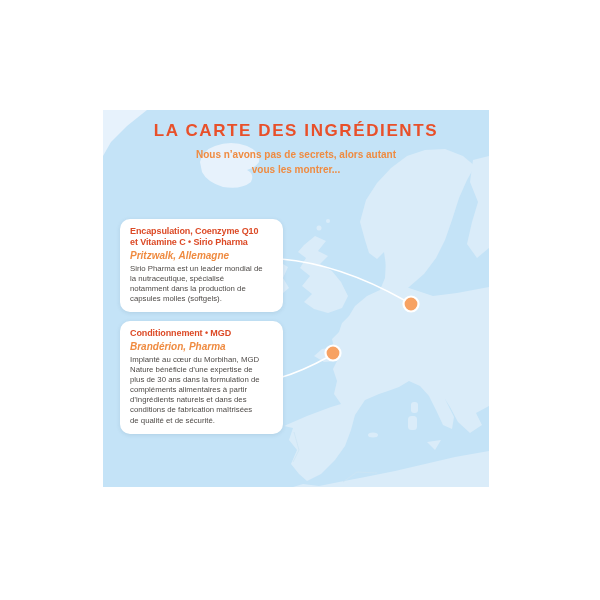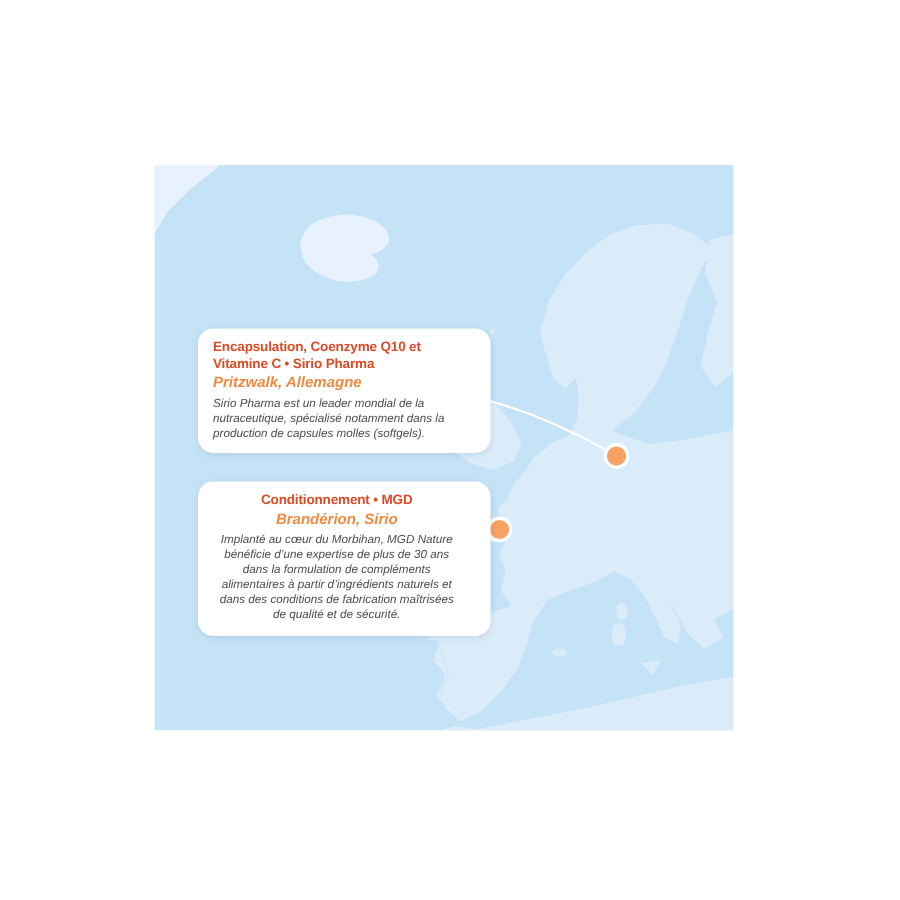--- a/index.html
+++ b/index.html
@@ -21,36 +21,36 @@
     margin:0;font-size:17px;font-weight:bold;letter-spacing:1.6px;
     color:var(--c-accent);line-height:19px;
   }
   .subtitle{
     margin-top:7px;font-size:10px;font-weight:bold;
     color:var(--c-orange);line-height:15px;
   }
   .subtitle span{display:block;}
 
   .card{
-    position:absolute;left:132px;width:195px;background:#ffffff;
+    position:absolute;left:120px;width:163px;background:#ffffff;
     border-radius:10px;padding:7px 20px 8px 10px;box-sizing:border-box;
     box-shadow:0 1px 4px rgba(60,90,120,0.14);
   }
   .card-1{top:219px;}
-  .card-2{top:321px;text-align:center;}
+  .card-2{top:321px;}
   .card-title{
     font-size:9px;font-weight:bold;line-height:1.2;letter-spacing:-0.1px;
     color:var(--c-card_title);
   }
   .card-loc{
     font-size:10px;font-weight:bold;font-style:italic;
     color:var(--c-orange);margin-top:2px;line-height:1.2;
   }
   .card-desc{
-    font-size:7.8px;color:var(--c-body_text);line-height:1.3;margin-top:2px;font-style:italic;
+    font-size:7.8px;color:var(--c-body_text);line-height:1.3;margin-top:2px;
   }
 </style>
 </head>
 <body>
 
 <div class="page">
 
   <div class="map-wrap">
     <svg viewBox="0 0 386 377" xmlns="http://www.w3.org/2000/svg">
       <rect class="sea" x="0" y="0" width="386" height="377"></rect>
@@ -93,26 +93,33 @@
       <path class="border-line" d="M240,372 L254,362 L274,363"></path>
 
       <path class="connector" d="M178,149 Q237,154 301,190"></path>
       <path class="connector" d="M176,268 Q198,262 227,246"></path>
 
       <circle class="marker" cx="308" cy="194" r="7.5"></circle>
       <circle class="marker" cx="230" cy="243" r="7.5"></circle>
     </svg>
   </div>
 
+  <div class="header">
+    <h1 class="main-title">LA CARTE DES INGRÉDIENTS</h1>
+    <div class="subtitle">
+      <span>Nous n’avons pas de secrets, alors autant</span>
+      <span>vous les montrer...</span>
+    </div>
+  </div>
 
   <div class="card card-1">
     <div class="card-title">Encapsulation, Coenzyme Q10 et Vitamine C • Sirio Pharma</div>
     <div class="card-loc">Pritzwalk, Allemagne</div>
     <div class="card-desc">Sirio Pharma est un leader mondial de la nutraceutique, spécialisé notamment dans la production de capsules molles (softgels).</div>
   </div>
 
   <div class="card card-2">
     <div class="card-title">Conditionnement • MGD</div>
-    <div class="card-loc">Brandérion, Sirio</div>
+    <div class="card-loc">Brandérion, Pharma</div>
     <div class="card-desc">Implanté au cœur du Morbihan, MGD Nature bénéficie d’une expertise de plus de 30 ans dans la formulation de compléments alimentaires à partir d’ingrédients naturels et dans des conditions de fabrication maîtrisées de qualité et de sécurité.</div>
   </div>
 
 </div>
 
 </body></html>

